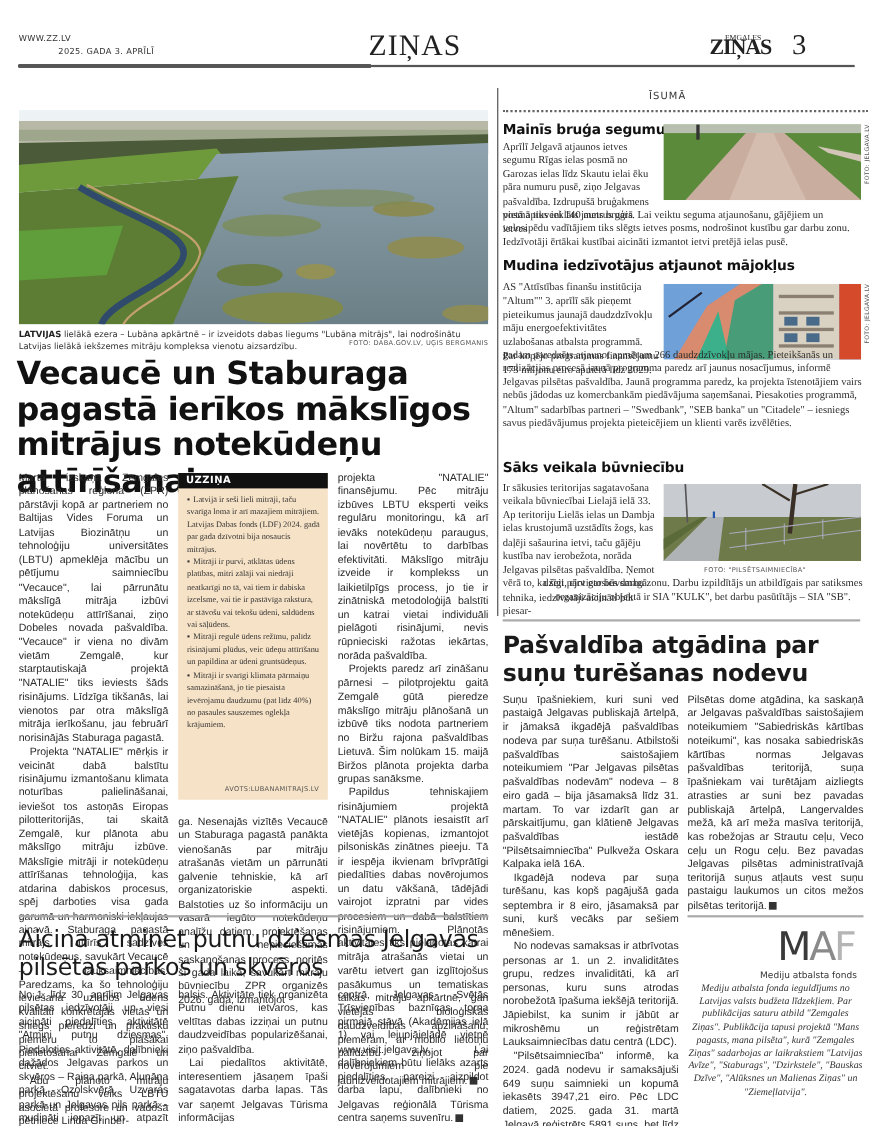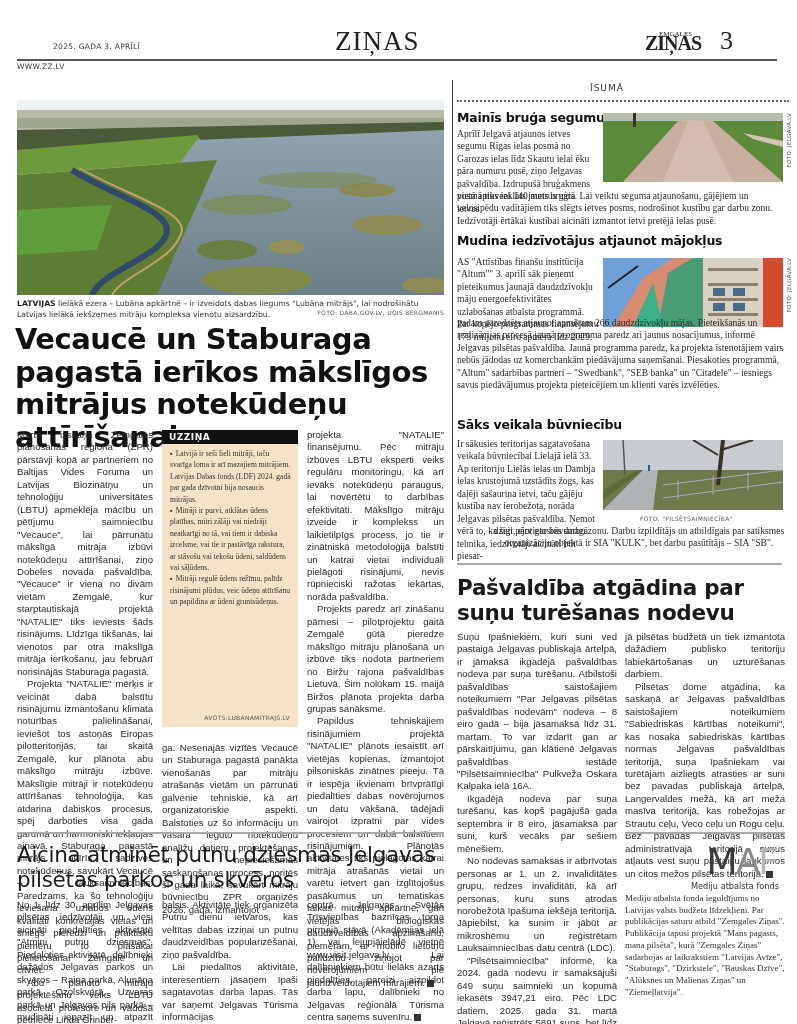--- a/index.html
+++ b/index.html
@@ -4,21 +4,21 @@
 <style>
   * { box-sizing: border-box; margin: 0; padding: 0; }
   html, body { width: 797px; height: 1024px; background: #fff; overflow: hidden; }
   body { position: relative; font-family: "DejaVu Serif", serif; color: #222; }
   .abs { position: absolute; }
   .body-text { font-family: Liberation Sans, sans-serif; font-size: 9.6px; line-height: 12.45px; color: #2a2a2a; text-align: justify; hyphens: auto; }
   .body-text p { text-indent: 0; }
   .body-text p + p { text-indent: 10px; }
 
   
-  #hdr-site { left: 17px; top: 30px; font-family: "DejaVu Sans", sans-serif; font-size: 7.5px; letter-spacing: 0.3px; color: #333; margin-top: 32px; }
+  #hdr-site { left: 17px; top: 30px; font-family: "DejaVu Sans", sans-serif; font-size: 7.5px; letter-spacing: 0.3px; color: #333; }
   #hdr-date { left: 17px; top: 42px; font-family: "DejaVu Sans", sans-serif; font-size: 7.5px; letter-spacing: 0.3px; color: #333; margin-left: 36px; }
   #hdr-section { left: 335px; top: 26px; font-family: "Liberation Serif", serif; font-size: 27px; letter-spacing: 1px; color: #222; }
   #hdr-logo { left: 645px; top: 30px; width: 60px; height: 22px; }
   #hdr-logo .l1 { position: absolute; left: 0; top: 2px; font-family: "Liberation Serif", serif; font-weight: bold; font-size: 20px; color: #222; letter-spacing: -1px; }
   #hdr-logo .l2 { position: absolute; left: 14px; top: 0px; font-family: "Liberation Serif", serif; font-size: 7px; color: #222; }
   #hdr-page { left: 720px; top: 26px; font-family: "Liberation Serif", serif; font-size: 26px; color: #222; }
 
   
   #lead-photo { left: 17px; top: 100px; width: 427px; height: 195px; overflow: hidden; }
   #lead-caption { left: 17px; top: 298px; width: 427px; font-family: "DejaVu Sans", sans-serif; font-size: 7.7px; line-height: 11px; color: #333; }
@@ -78,21 +78,21 @@
   #rule-right { left: 457px; top: 563px; width: 325px; height: 2px; background: #aaa; }
 
   #dog-headline { left: 457px; top: 575px; width: 330px; font-family: "DejaVu Sans", sans-serif; font-size: 21.5px; line-height: 25px; color: #1a1a1a; letter-spacing: -0.3px; }
   #dog-col1 { left: 457px; top: 631px; width: 160px; }
   #dog-col2 { left: 625px; top: 631px; width: 160px; }
 
   #rule-maf { left: 625px; top: 832px; width: 160px; height: 2px; background: #aaa; }
   #maf-logo { left: 655px; top: 842px; width: 130px; height: 40px; }
   #maf-logo .m { position: absolute; right: 8px; top: 0; font-family: "DejaVu Sans", sans-serif; font-size: 36px; letter-spacing: -2px; line-height: 40px; }
   #maf-name { right: 18px; top: 881px; font-family: "DejaVu Sans", sans-serif; font-size: 8.2px; color: #333; }
-  #maf-note { left: 625px; top: 893px; width: 160px; font-family: "Liberation Serif", serif; font-size: 9px; line-height: 11.7px; color: #333; text-align: left; }
+  #maf-note { left: 625px; top: 893px; width: 160px; font-family: "Liberation Serif", serif; font-style: italic; font-size: 9px; line-height: 11.7px; color: #333; text-align: center; }
   .end-mark { display: inline-block; width: 7px; height: 7px; background: #333; vertical-align: -1px; margin-left: 2px; }
 </style>
 </head>
 <body>
 
 <div class="abs" id="hdr-site">WWW.ZZ.LV</div>
 <div class="abs" id="hdr-date">2025. GADA 3. APRĪLĪ</div>
 <div class="abs" id="hdr-section">ZIŅAS</div>
 <div class="abs" id="hdr-logo">
   <span class="l1">ZIŅAS</span>
@@ -166,20 +166,21 @@
   <p>Projekta "NATALIE" mērķis ir veicināt dabā balstītu risinājumu izmantošanu klimata noturības palielināšanai, ieviešot tos astoņās Eiropas pilotteritorijās, tai skaitā Zemgalē, kur plānota abu mākslīgo mitrāju izbūve. Mākslīgie mitrāji ir notekūdeņu attīrīšanas tehnoloģija, kas atdarina dabiskos procesus, spēj darboties visa gada garumā un harmoniski iekļaujas ainavā. Staburaga pagastā mitrājs attīrīs sadzīves notekūdeņus, savukārt Vecaucē – lauksaimniecības. Paredzams, ka šo tehnoloģiju ieviešana uzlabos ūdens kvalitāti konkrētajās vietās un sniegs pieredzi un praktisku piemēru to plašākai pielietošanai Zemgalē un citviet.</p>
   <p>Abu plānoto mitrāju projektēšanu veiks LBTU asociētā profesore un vadošā pētniece Linda Grinber-</p>
 </div>
 
 <div class="abs" id="infobox">
   <div id="infobox-title">UZZIŅA</div>
   <ul id="infobox-list">
     <li>Latvijā ir seši lieli mitrāji, taču svarīga loma ir arī mazajiem mitrājiem. Latvijas Dabas fonds (LDF) 2024. gadā par gada dzīvotni bija nosaucis mitrājus.</li>
     <li>Mitrāji ir purvi, atklātas ūdens platības, mitri zālāji vai niedrāji neatkarīgi no tā, vai tiem ir dabiska izcelsme, vai tie ir pastāvīga rakstura, ar stāvošu vai tekošu ūdeni, saldūdens vai sāļūdens.</li>
     <li>Mitrāji regulē ūdens režīmu, palīdz risinājumi plūdus, veic ūdeņu attīrīšanu un papildina ar ūdeni gruntsūdeņus.</li>
+    <li>Mitrāji ir svarīgi klimata pārmaiņu samazināšanā, jo tie piesaista ievērojamu daudzumu (pat līdz 40%) no pasaules sauszemes oglekļa krājumiem.</li>
   </ul>
   <div id="infobox-source">AVOTS:LUBANAMITRAJS.LV</div>
 </div>
 
 <div class="abs body-text" id="lead-col2">
   <p>ga. Nesenajās vizītēs Vecaucē un Staburaga pagastā panākta vienošanās par mitrāju atrašanās vietām un pārrunāti galvenie tehniskie, kā arī organizatoriskie aspekti. Balstoties uz šo informāciju un vasarā iegūto notekūdeņu analīžu datiem, projektēšanas un nepieciešamās saskaņošanas process noritēs šī gada laikā, savukārt mitrāju būvniecību ZPR organizēs 2026. gadā, izmantojot</p>
 </div>
 
 <div class="abs body-text" id="lead-col3">
   <p>projekta "NATALIE" finansējumu. Pēc mitrāju izbūves LBTU eksperti veiks regulāru monitoringu, kā arī ievāks notekūdeņu paraugus, lai novērtētu to darbības efektivitāti. Mākslīgo mitrāju izveide ir komplekss un laikietilpīgs process, jo tie ir zinātniskā metodoloģijā balstīti un katrai vietai individuāli pielāgoti risinājumi, nevis rūpnieciski ražotas iekārtas, norāda pašvaldība.</p>
@@ -271,21 +272,20 @@
 
 <h2 class="abs" id="dog-headline">Pašvaldība atgādina par suņu turēšanas nodevu</h2>
 <div class="abs body-text" id="dog-col1">
   <p>Suņu īpašniekiem, kuri suni ved pastaigā Jelgavas publiskajā ārtelpā, ir jāmaksā ikgadējā pašvaldības nodeva par suņa turēšanu. Atbilstoši pašvaldības saistošajiem noteikumiem "Par Jelgavas pilsētas pašvaldības nodevām" nodeva – 8 eiro gadā – bija jāsamaksā līdz 31. martam. To var izdarīt gan ar pārskaitījumu, gan klātienē Jelgavas pašvaldības iestādē "Pilsētsaimniecība" Pulkveža Oskara Kalpaka ielā 16A.</p>
   <p>Ikgadējā nodeva par suņa turēšanu, kas kopš pagājušā gada septembra ir 8 eiro, jāsamaksā par suni, kurš vecāks par sešiem mēnešiem.</p>
   <p>No nodevas samaksas ir atbrīvotas personas ar 1. un 2. invaliditātes grupu, redzes invaliditāti, kā arī personas, kuru suns atrodas norobežotā īpašuma iekšējā teritorijā. Jāpiebilst, ka sunim ir jābūt ar mikroshēmu un reģistrētam Lauksaimniecības datu centrā (LDC).</p>
   <p>"Pilsētsaimniecība" informē, ka 2024. gadā nodevu ir samaksājuši 649 suņu saimnieki un kopumā iekasēts 3947,21 eiro. Pēc LDC datiem, 2025. gada 31. martā Jelgavā reģistrēts 5891 suns, bet līdz šai nedēļa nodevu nomaksājuši 445 suņu īpašnieki, un kopējā iekasētā summa sasniegusi 3553 eiro.</p>
   <p>Suņu nodeva tiek ieskaitīta kopē-</p>
 </div>
 <div class="abs body-text" id="dog-col2">
-  <p>jā pilsētas budžetā un tiek izmantota dažādiem publisko teritoriju labiekārtošanas un uzturēšanas darbiem.</p>
   <p><span>Pilsētas dome atgādina, ka saskaņā ar Jelgavas pašvaldības saistošajiem noteikumiem "Sabiedriskās kārtības noteikumi", kas nosaka sabiedriskās kārtības normas Jelgavas pašvaldības teritorijā, suņa īpašniekam vai turētājam aizliegts atrasties ar suni bez pavadas publiskajā ārtelpā, Langervaldes mežā, kā arī meža masīva teritorijā, kas robežojas ar Strautu ceļu, Veco ceļu un Rogu ceļu. Bez pavadas Jelgavas pilsētas administratīvajā teritorijā suņus atļauts vest suņu pastaigu laukumos un citos mežos pilsētas teritorijā.</span><span class="end-mark"></span></p>
 </div>
 
 <div class="abs" id="rule-maf"></div>
 <div class="abs" id="maf-logo">
   <div class="m"><span id="maf-m" style="color: rgb(58, 58, 58);">M</span><span id="maf-a" style="color: rgb(138, 138, 138);">A</span><span id="maf-f" style="color: rgb(181, 181, 181);">F</span></div>
 </div>
 <div class="abs" id="maf-name">Mediju atbalsta fonds</div>
 <div class="abs" id="maf-note">Mediju atbalsta fonda ieguldījums no Latvijas valsts budžeta līdzekļiem. Par publikācijas saturu atbild "Zemgales Ziņas". Publikācija tapusi projektā "Mans pagasts, mana pilsēta", kurā "Zemgales Ziņas" sadarbojas ar laikrakstiem "Latvijas Avīze", "Staburags", "Dzirkstele", "Bauskas Dzīve", "Alūksnes un Malienas Ziņas" un "Ziemeļlatvija".</div>
 

